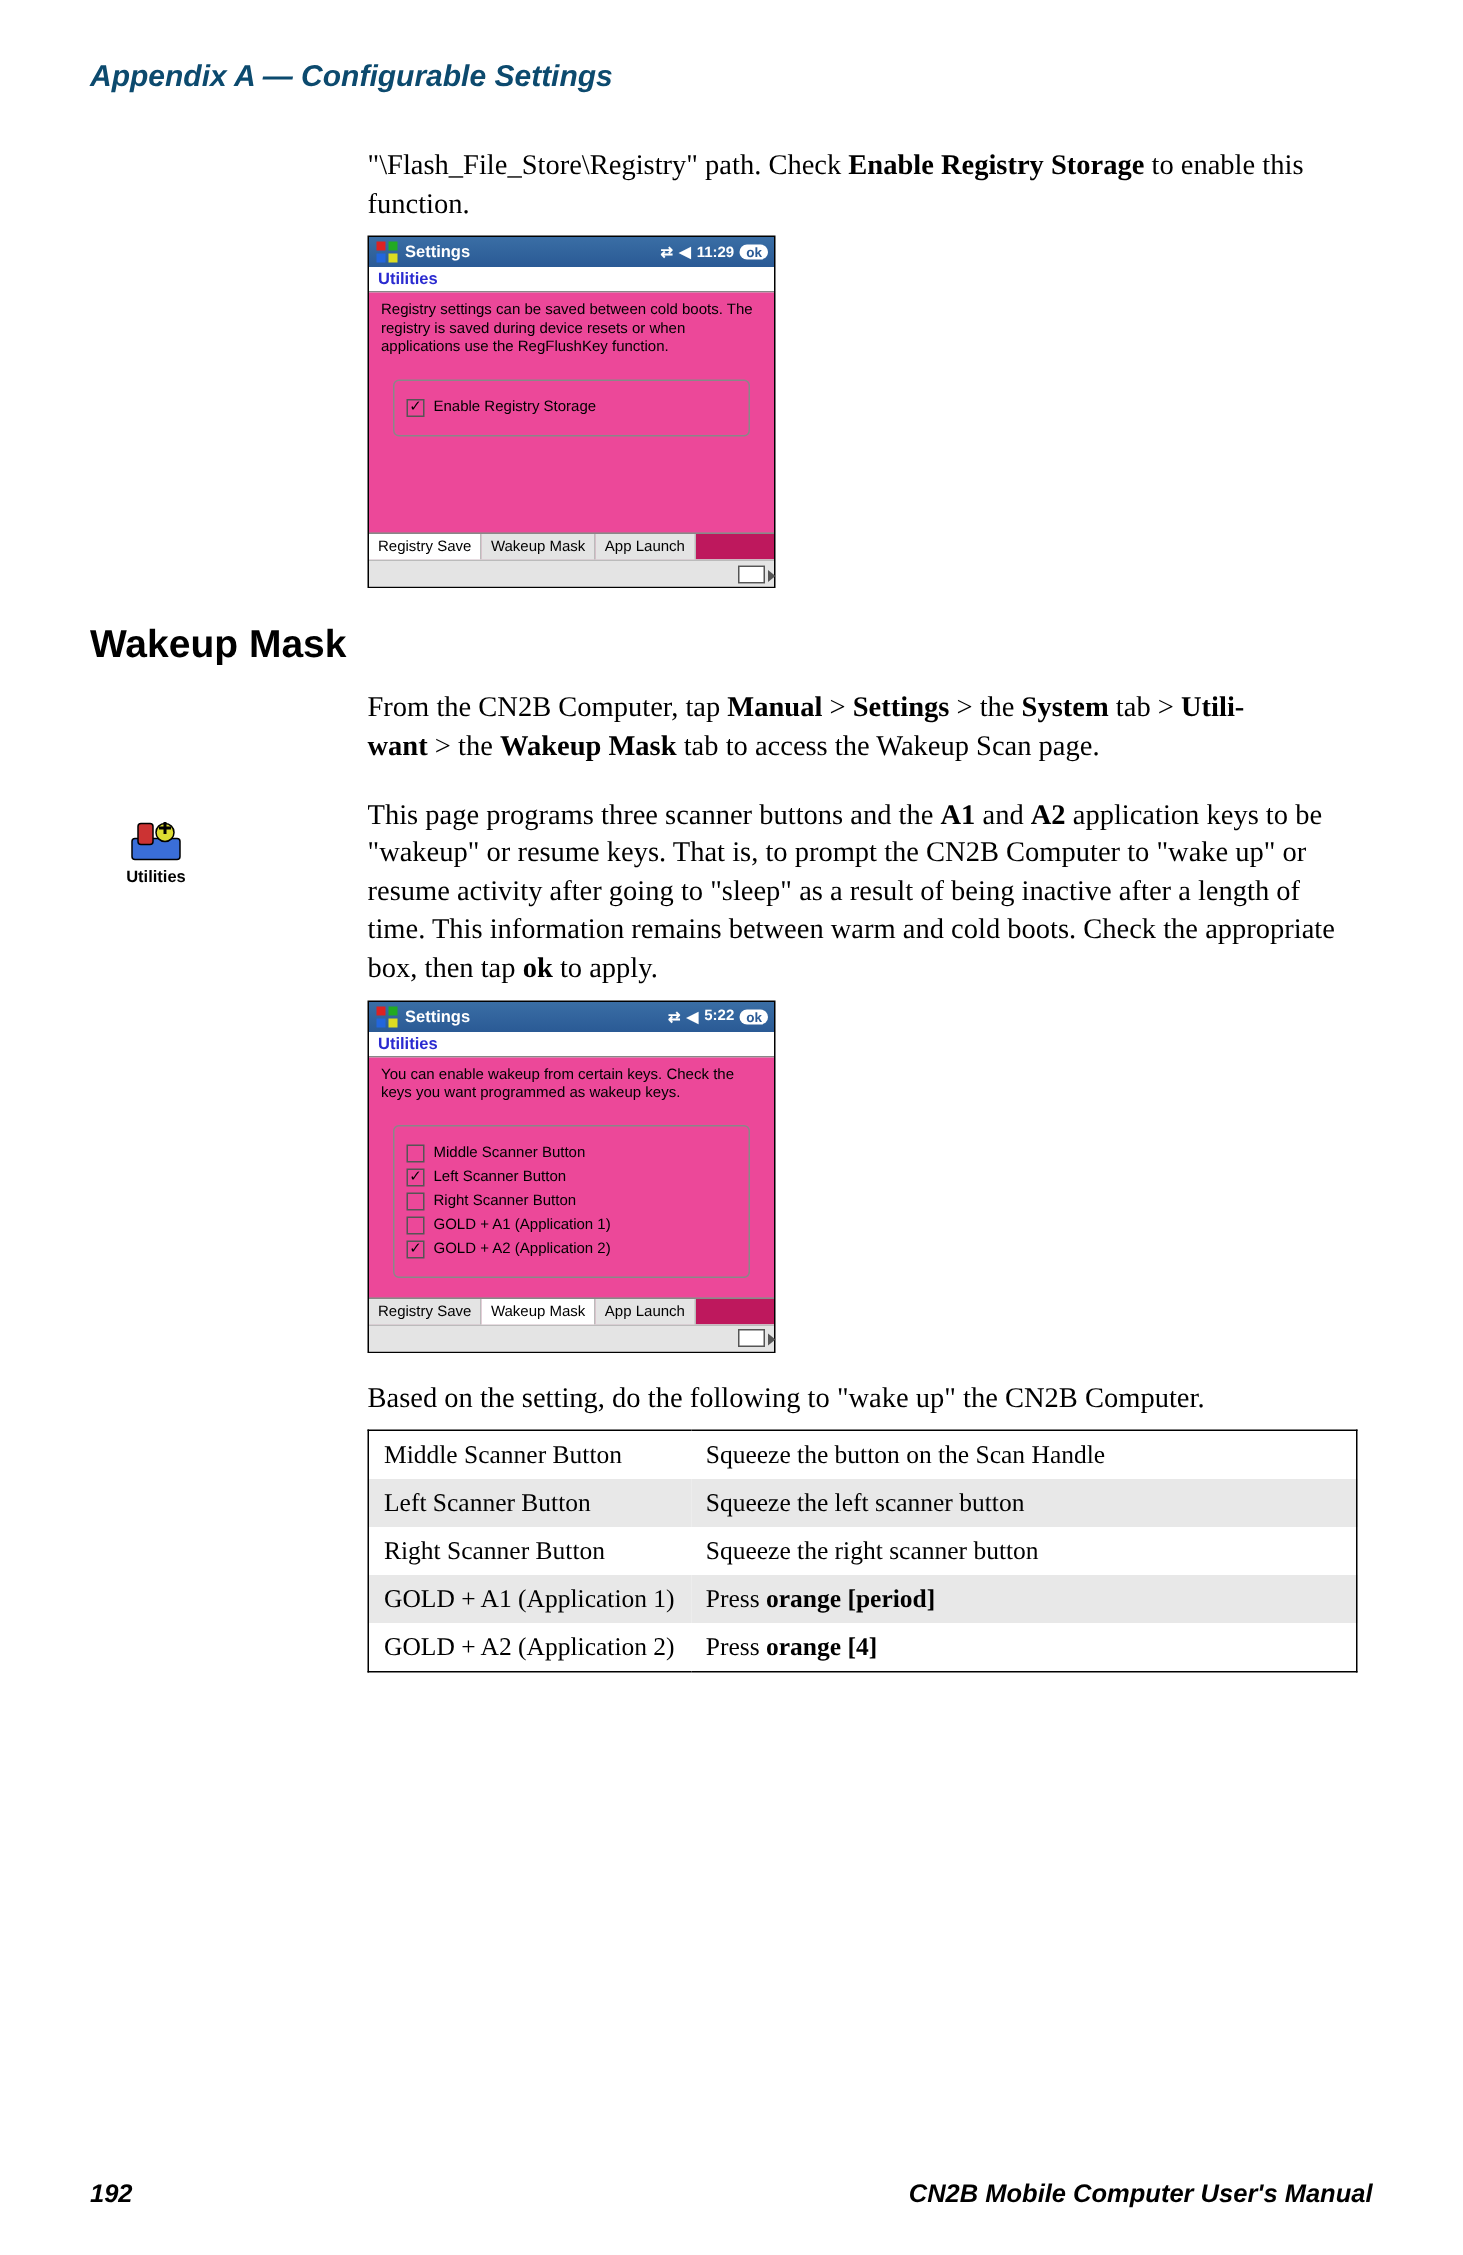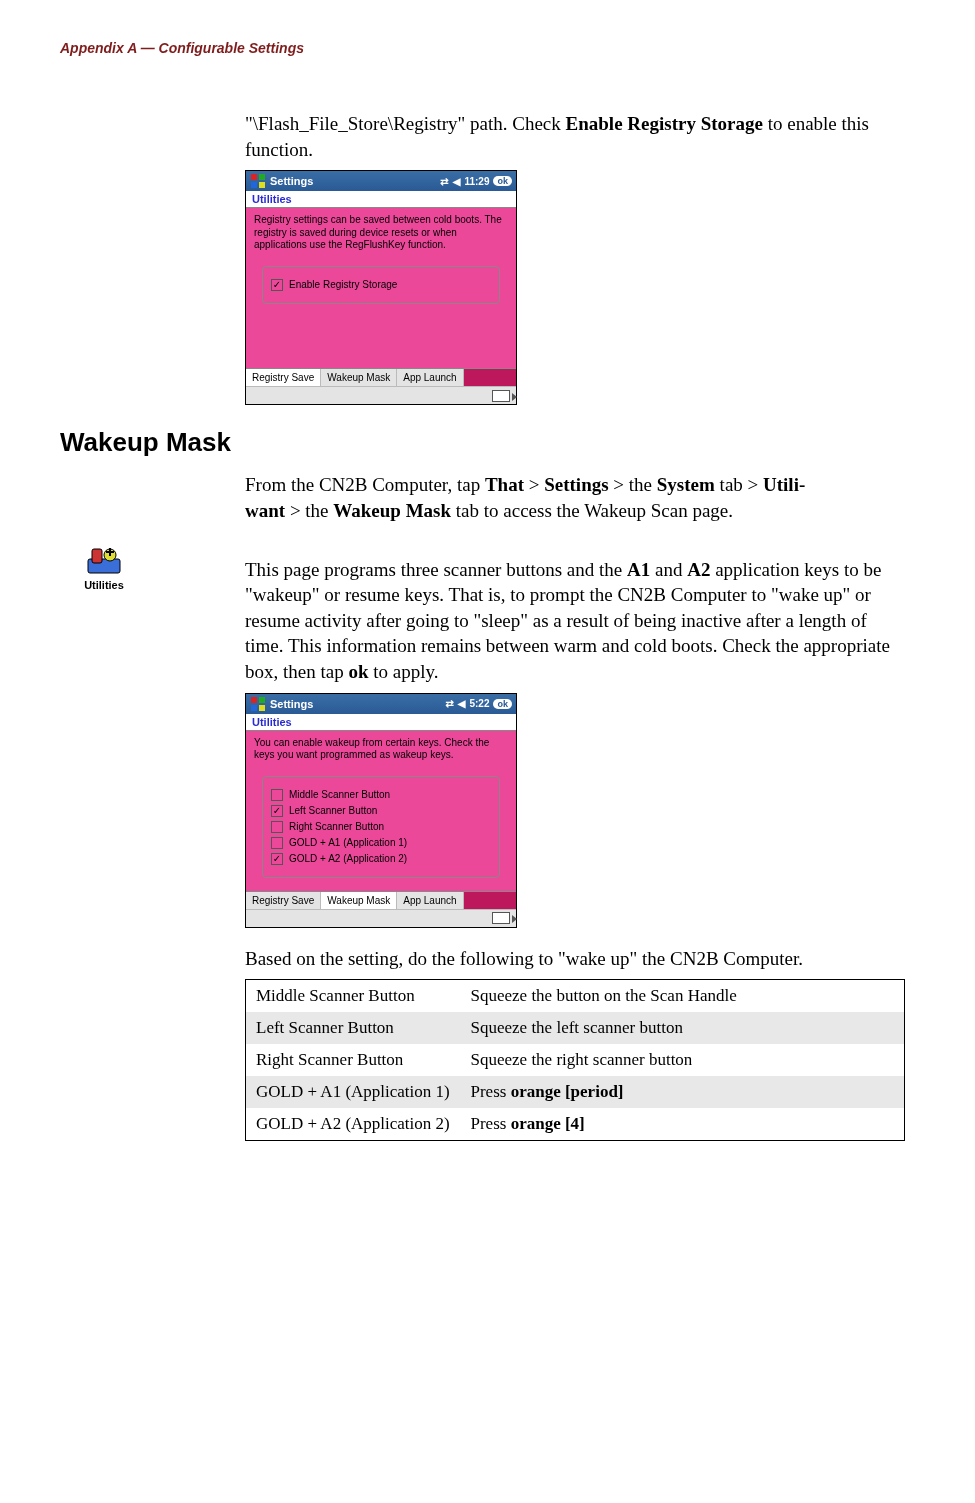--- a/index.html
+++ b/index.html
@@ -14,23 +14,23 @@
   .page {
     width: 975px;
     min-height: 1503px;
     position: relative;
     padding: 40px 60px 50px 60px;
   }
   .running-header {
     font-family: Arial, Helvetica, sans-serif;
     font-weight: bold;
     font-style: italic;
-    font-size: 14px;
-    color: #7f1d1d;
-    margin-bottom: 55px;
+    font-size: 20px;
+    color: #0c4a6e;
+    margin-bottom: 35px;
   }
   .body-col {
     margin-left: 185px;
     margin-right: 10px;
   }
   .para {
     font-size: 19px;
     line-height: 1.35;
     color: #000;
     margin: 0 0 8px 0;
@@ -182,25 +182,25 @@
       <rect x="8" y="4" width="10" height="14" rx="2" fill="#c33" stroke="#000"></rect>
       <circle cx="26" cy="10" r="6" fill="#dd3" stroke="#000"></circle>
       <rect x="22" y="6" width="8" height="2" fill="#000"></rect>
       <rect x="25" y="3" width="2" height="8" fill="#000"></rect>
     </svg>
     <span>Utilities</span>
   </div>
 
   <div class="body-col">
     <p class="para">
-      <span>From the CN2B Computer, tap </span><span class="b">That</span><span> &gt; </span><span class="b">Settings</span><span> &gt; the </span><span class="b">System</span><span> tab &gt; </span><span class="b">Utili-</span><br>
+      <span>From the CN2B Computer, tap </span><span class="b">Manual</span><span> &gt; </span><span class="b">Settings</span><span> &gt; the </span><span class="b">System</span><span> tab &gt; </span><span class="b">Utili-</span><br>
       <span class="b">want</span><span> &gt; the </span><span class="b">Wakeup Mask</span><span> tab to access the Wakeup Scan page.</span>
     </p>
 
-    <p class="para" style="margin-top:33px;">
+    <p class="para" style="margin-top:20px;">
       <span>This page programs three scanner buttons and the </span><span class="b">A1</span><span> and </span><span class="b">A2</span><span> application keys to be "wakeup" or resume keys. That is, to prompt the CN2B Com­puter to "wake up" or resume activity after going to "sleep" as a result of being inactive after a length of time. This information remains between warm and cold boots. Check the appropriate box, then tap </span><span class="b">ok</span><span> to apply.</span>
     </p>
 
     <div class="shot">
       <div class="shot-titlebar">
         <span class="winflag">
           <svg viewBox="0 0 16 16">
               <rect x="1" y="1" width="6" height="6" fill="#d22"></rect>
               <rect x="9" y="1" width="6" height="6" fill="#2a2"></rect>
               <rect x="1" y="9" width="6" height="6" fill="#26d"></rect>
@@ -272,13 +272,17 @@
             <td><span>Press </span><span class="b">orange [period]</span></td>
           </tr>
           <tr>
             <td class="keycol">GOLD + A2 (Application 2)</td>
             <td><span>Press </span><span class="b">orange [4]</span></td>
           </tr>
         </tbody>
     </table>
   </div>
 
+  <div class="footer">
+    <span>192</span>
+    <span>CN2B Mobile Computer User's Manual</span>
+  </div>
 </div>
 
 </body></html>

